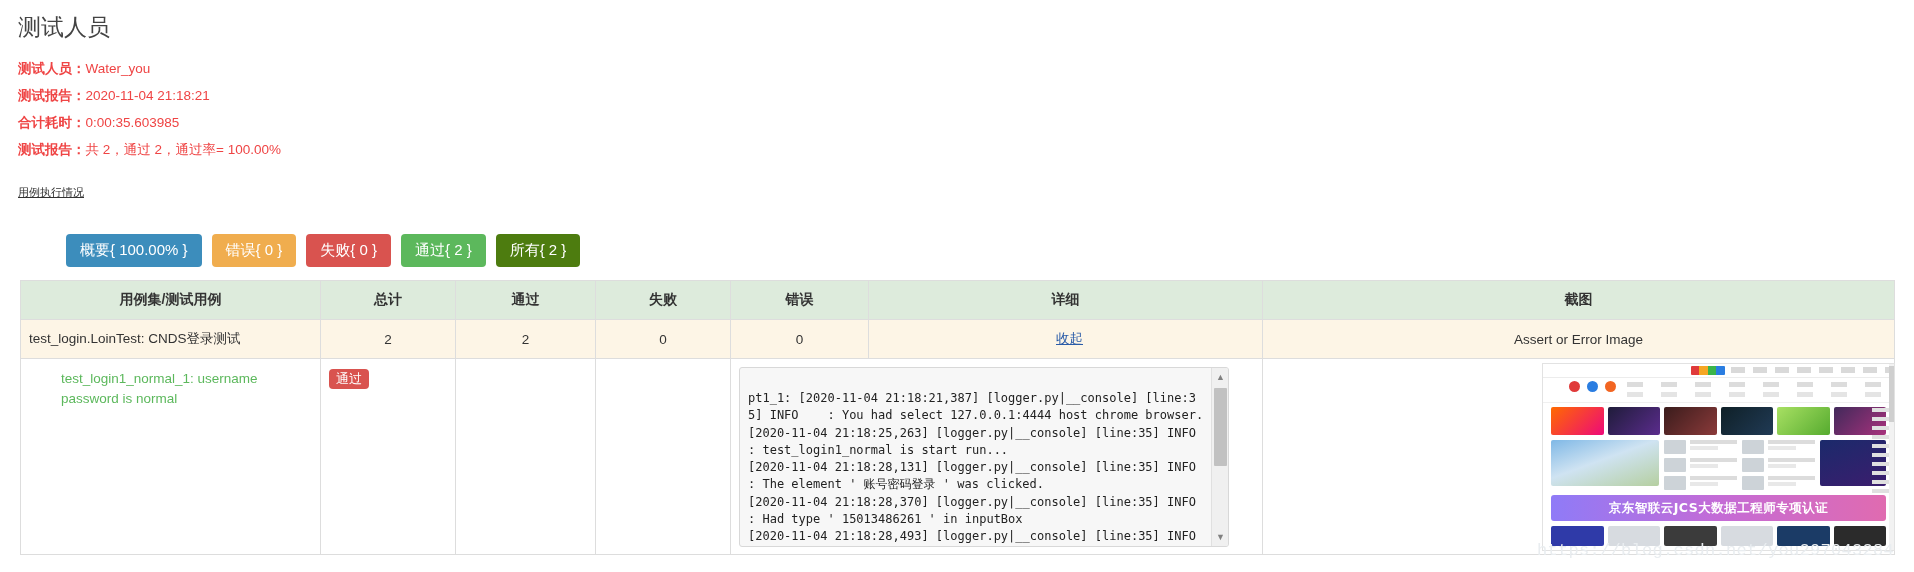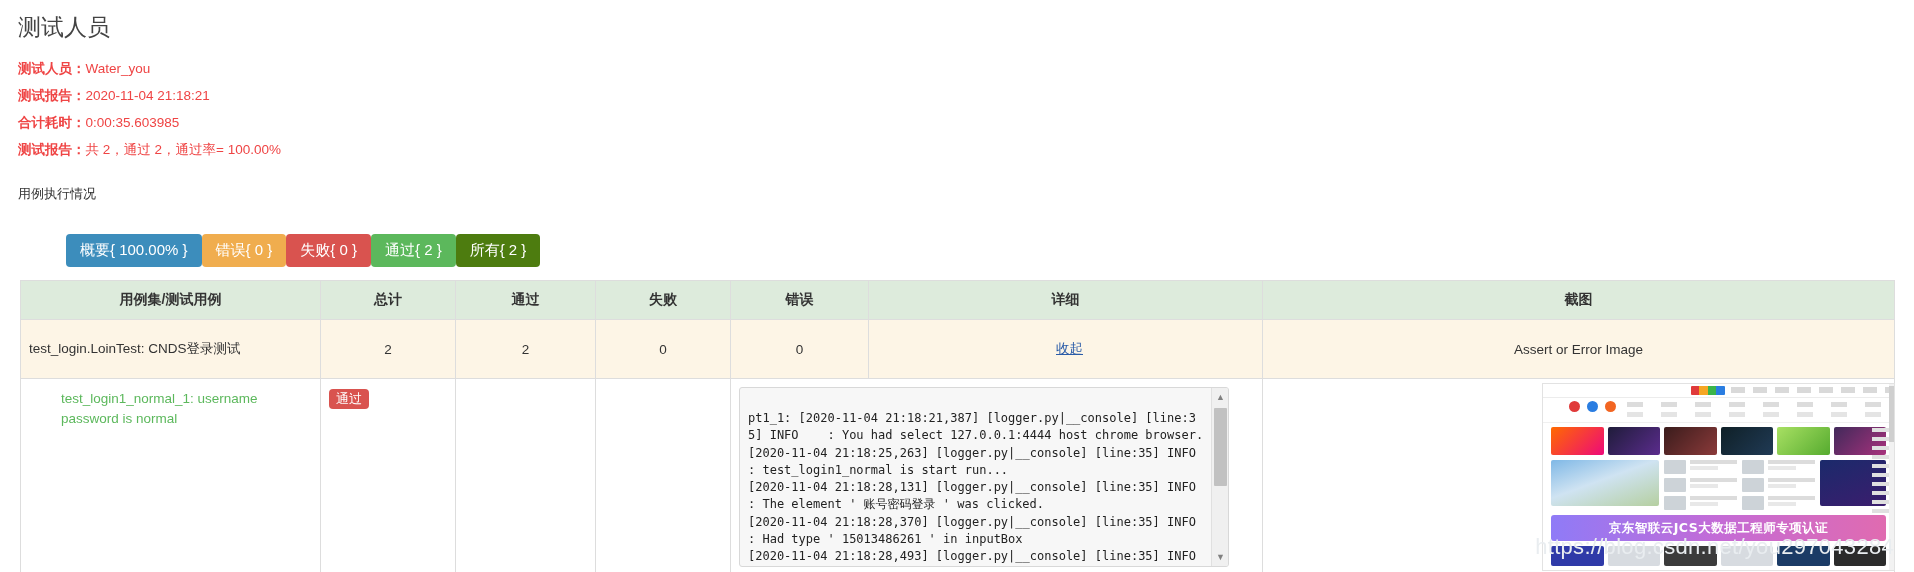--- a/index.html
+++ b/index.html
@@ -10,44 +10,44 @@
   }
   .page{position:relative;width:1914px;height:572px;}
 
   
   .hdr{padding:14px 0 0 18px;}
   .hdr h1{
     font-size:23px;font-weight:400;color:#444;margin:0 0 13px 0;line-height:1.2;
   }
   .meta{font-size:13.5px;line-height:27px;color:#ef4444;}
   .meta .k{font-weight:bold;}
-  .subtitle{font-size:13px;color:#333;margin-top:22px;}
-
-  
-  .btnbar{position:absolute;left:18px;top:234px;display:flex;padding-left:48px;}
+  .subtitle{font-size:11px;color:#333;margin-top:22px;text-decoration:underline;}
+
+  
+  .btnbar{position:absolute;left:18px;top:234px;display:flex;gap:10px;padding-left:48px;}
   .btn{
     border:none;border-radius:4px;color:#fff;font-size:15px;
     font-family:"Liberation Sans","DejaVu Sans",sans-serif;
     padding:8px 14px;line-height:1.1;cursor:pointer;white-space:nowrap;
   }
   .btn.summary{background:#3c8dbc;}
   .btn.error  {background:#f0ad4e;}
   .btn.fail   {background:#d9534f;}
   .btn.pass   {background:#5cb85c;}
   .btn.all    {background:#4d7c0f;}
 
   
   .tbl-wrap{position:absolute;left:20px;top:280px;width:1874px;}
   table.rt{border-collapse:collapse;width:1874px;table-layout:fixed;font-size:13.5px;}
   table.rt th{
     background:#ddebdc;border:1px solid #ddd;font-weight:bold;color:#333;
     height:30px;padding:4px 22px;text-align:center;font-size:14px;
   }
   table.rt td{
-    border:1px solid #ddd;padding:16px 8px;vertical-align:middle;
+    border:1px solid #ddd;padding:6px 8px;vertical-align:middle;
   }
   tr.suite td{background:#fdf5e6;height:26px;text-align:center;}
   tr.suite td.name{text-align:left;padding-left:8px;color:#333;}
   tr.suite td a{color:#2b5ca8;text-decoration:underline;margin-left:8px;}
   tr.case td{background:#ffffff;vertical-align:top;}
   tr.case td.casename{
     color:#5cb85c;padding-left:40px;padding-top:10px;line-height:1.45;font-size:13.5px;
   }
   tr.case td.status{text-align:left;padding-left:8px;padding-top:10px;}
   .badge{
@@ -135,22 +135,22 @@
   .sh-foot .f:nth-child(3){background:#3b3b3b;}
   .sh-foot .f:nth-child(5){background:#1b3b66;}
   .sh-foot .f:nth-child(6){background:#2b2b2b;}
   .sh-side{position:absolute;right:2px;top:44px;width:20px;}
   .sh-side i{display:block;height:4px;background:#e0e0e0;margin-bottom:5px;}
   .sh-scroll{position:absolute;right:0;top:0;width:5px;height:100%;background:#f2f2f2;}
   .sh-scroll em{position:absolute;top:2px;left:0;width:5px;height:56px;background:#cfcfcf;display:block;}
 
   
   .wm{
-    position:absolute;right:20px;bottom:12px;color:#e9edf0;font-size:22px;
-    font-family:Liberation Sans, sans-serif;letter-spacing:.3px;
+    position:absolute;right:20px;bottom:12px;color:#e9edf0;font-size:17px;
+    font-family:Liberation Mono, monospace;letter-spacing:.3px;
     pointer-events:none;user-select:none;
   }
 </style>
 </head>
 <body>
 
 <div class="page">
 
   <div class="hdr">
     <h1>测试人员</h1>

